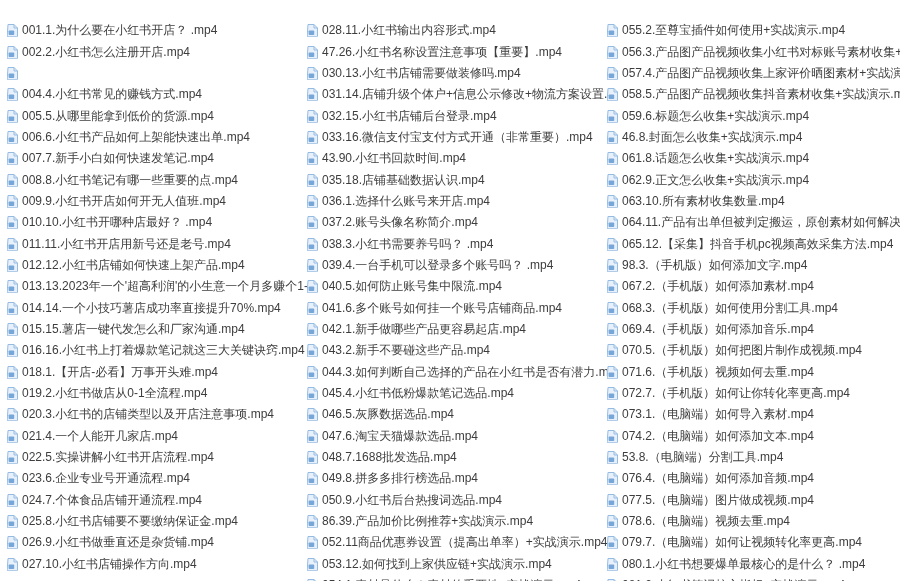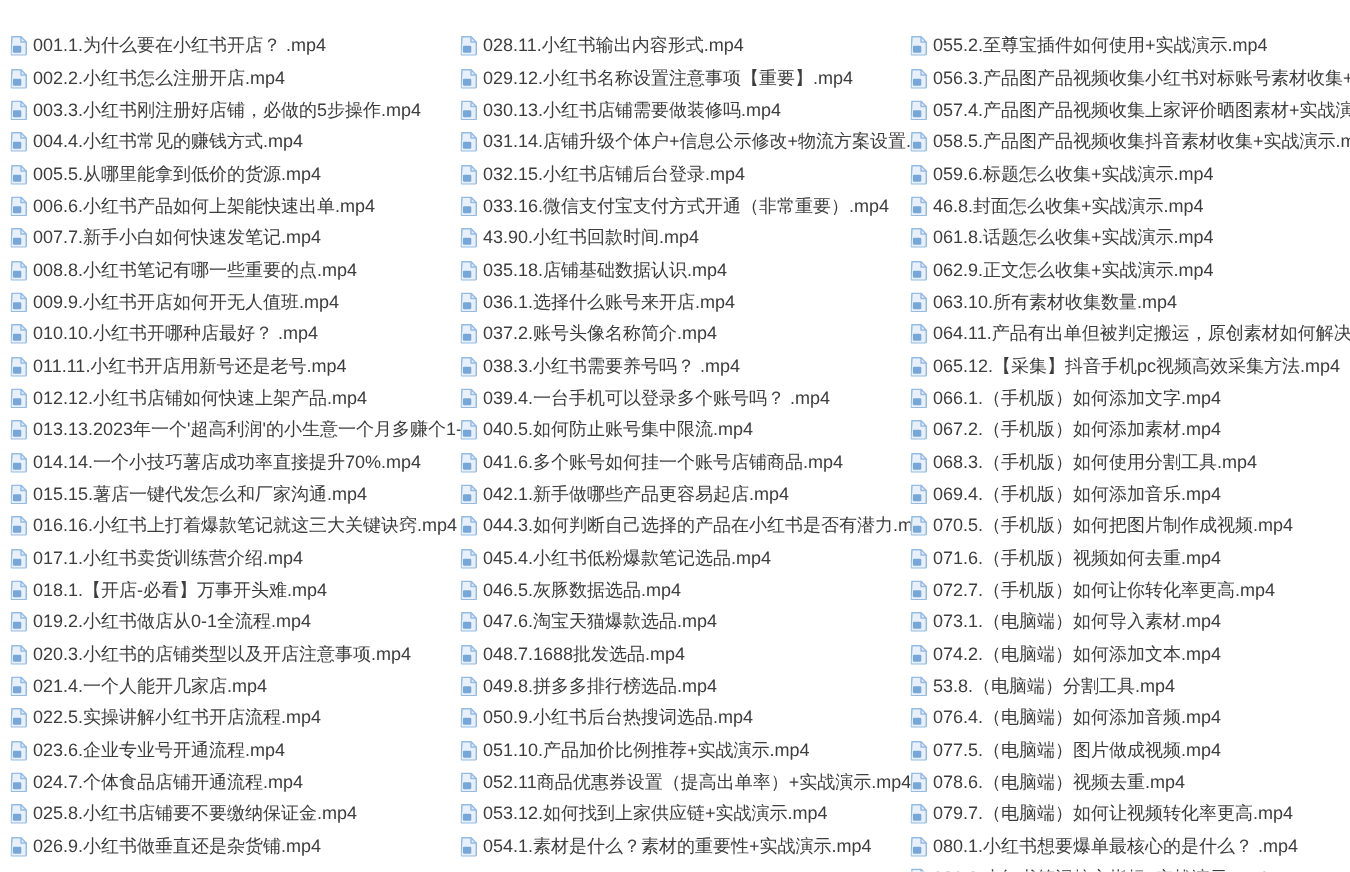--- a/index.html
+++ b/index.html
@@ -70,21 +70,20 @@
   </div>
 
   <div class="file-row">
     <span class="file-icon">
       <svg width="11" height="13" viewBox="0 0 11 13" aria-hidden="true">
         <path d="M1 0.5 h6 l3.5 3.5 v8 a0.8 0.8 0 0 1 -0.8 0.8 h-8.7 a0.8 0.8 0 0 1 -0.8 -0.8 z" fill="#e8f1fb" stroke="#96bbe2" stroke-width="1"></path>
         <path d="M7 0.5 v3.5 h3.5" fill="none" stroke="#96bbe2" stroke-width="1"></path>
         <rect x="1.6" y="6.5" width="5.6" height="4.6" rx="0.8" fill="#77a7d9"></rect>
       </svg>
     </span>
-    <span class="file-name">003.3.小红书刚注册好店铺，必做的5步操作.mp4</span>
   </div>
 
   <div class="file-row">
     <span class="file-icon">
       <svg width="11" height="13" viewBox="0 0 11 13" aria-hidden="true">
         <path d="M1 0.5 h6 l3.5 3.5 v8 a0.8 0.8 0 0 1 -0.8 0.8 h-8.7 a0.8 0.8 0 0 1 -0.8 -0.8 z" fill="#e8f1fb" stroke="#96bbe2" stroke-width="1"></path>
         <path d="M7 0.5 v3.5 h3.5" fill="none" stroke="#96bbe2" stroke-width="1"></path>
         <rect x="1.6" y="6.5" width="5.6" height="4.6" rx="0.8" fill="#77a7d9"></rect>
       </svg>
     </span>
@@ -216,30 +215,20 @@
     <span class="file-icon">
       <svg width="11" height="13" viewBox="0 0 11 13" aria-hidden="true">
         <path d="M1 0.5 h6 l3.5 3.5 v8 a0.8 0.8 0 0 1 -0.8 0.8 h-8.7 a0.8 0.8 0 0 1 -0.8 -0.8 z" fill="#e8f1fb" stroke="#96bbe2" stroke-width="1"></path>
         <path d="M7 0.5 v3.5 h3.5" fill="none" stroke="#96bbe2" stroke-width="1"></path>
         <rect x="1.6" y="6.5" width="5.6" height="4.6" rx="0.8" fill="#77a7d9"></rect>
       </svg>
     </span>
     <span class="file-name">016.16.小红书上打着爆款笔记就这三大关键诀窍.mp4</span>
   </div>
 
-  <div class="file-row">
-    <span class="file-icon">
-      <svg width="11" height="13" viewBox="0 0 11 13" aria-hidden="true">
-        <path d="M1 0.5 h6 l3.5 3.5 v8 a0.8 0.8 0 0 1 -0.8 0.8 h-8.7 a0.8 0.8 0 0 1 -0.8 -0.8 z" fill="#e8f1fb" stroke="#96bbe2" stroke-width="1"></path>
-        <path d="M7 0.5 v3.5 h3.5" fill="none" stroke="#96bbe2" stroke-width="1"></path>
-        <rect x="1.6" y="6.5" width="5.6" height="4.6" rx="0.8" fill="#77a7d9"></rect>
-      </svg>
-    </span>
-    <span class="file-name">017.1.小红书卖货训练营介绍.mp4</span>
-  </div>
 
   <div class="file-row">
     <span class="file-icon">
       <svg width="11" height="13" viewBox="0 0 11 13" aria-hidden="true">
         <path d="M1 0.5 h6 l3.5 3.5 v8 a0.8 0.8 0 0 1 -0.8 0.8 h-8.7 a0.8 0.8 0 0 1 -0.8 -0.8 z" fill="#e8f1fb" stroke="#96bbe2" stroke-width="1"></path>
         <path d="M7 0.5 v3.5 h3.5" fill="none" stroke="#96bbe2" stroke-width="1"></path>
         <rect x="1.6" y="6.5" width="5.6" height="4.6" rx="0.8" fill="#77a7d9"></rect>
       </svg>
     </span>
     <span class="file-name">018.1.【开店-必看】万事开头难.mp4</span>
@@ -326,20 +315,30 @@
     <span class="file-icon">
       <svg width="11" height="13" viewBox="0 0 11 13" aria-hidden="true">
         <path d="M1 0.5 h6 l3.5 3.5 v8 a0.8 0.8 0 0 1 -0.8 0.8 h-8.7 a0.8 0.8 0 0 1 -0.8 -0.8 z" fill="#e8f1fb" stroke="#96bbe2" stroke-width="1"></path>
         <path d="M7 0.5 v3.5 h3.5" fill="none" stroke="#96bbe2" stroke-width="1"></path>
         <rect x="1.6" y="6.5" width="5.6" height="4.6" rx="0.8" fill="#77a7d9"></rect>
       </svg>
     </span>
     <span class="file-name">026.9.小红书做垂直还是杂货铺.mp4</span>
   </div>
 
+  <div class="file-row">
+    <span class="file-icon">
+      <svg width="11" height="13" viewBox="0 0 11 13" aria-hidden="true">
+        <path d="M1 0.5 h6 l3.5 3.5 v8 a0.8 0.8 0 0 1 -0.8 0.8 h-8.7 a0.8 0.8 0 0 1 -0.8 -0.8 z" fill="#e8f1fb" stroke="#96bbe2" stroke-width="1"></path>
+        <path d="M7 0.5 v3.5 h3.5" fill="none" stroke="#96bbe2" stroke-width="1"></path>
+        <rect x="1.6" y="6.5" width="5.6" height="4.6" rx="0.8" fill="#77a7d9"></rect>
+      </svg>
+    </span>
+    <span class="file-name">027.10.小红书店铺操作方向.mp4</span>
+  </div>
 </div>
   <div class="file-col">
   <div class="file-row">
     <span class="file-icon">
       <svg width="11" height="13" viewBox="0 0 11 13" aria-hidden="true">
         <path d="M1 0.5 h6 l3.5 3.5 v8 a0.8 0.8 0 0 1 -0.8 0.8 h-8.7 a0.8 0.8 0 0 1 -0.8 -0.8 z" fill="#e8f1fb" stroke="#96bbe2" stroke-width="1"></path>
         <path d="M7 0.5 v3.5 h3.5" fill="none" stroke="#96bbe2" stroke-width="1"></path>
         <rect x="1.6" y="6.5" width="5.6" height="4.6" rx="0.8" fill="#77a7d9"></rect>
       </svg>
     </span>
@@ -347,21 +346,21 @@
   </div>
 
   <div class="file-row">
     <span class="file-icon">
       <svg width="11" height="13" viewBox="0 0 11 13" aria-hidden="true">
         <path d="M1 0.5 h6 l3.5 3.5 v8 a0.8 0.8 0 0 1 -0.8 0.8 h-8.7 a0.8 0.8 0 0 1 -0.8 -0.8 z" fill="#e8f1fb" stroke="#96bbe2" stroke-width="1"></path>
         <path d="M7 0.5 v3.5 h3.5" fill="none" stroke="#96bbe2" stroke-width="1"></path>
         <rect x="1.6" y="6.5" width="5.6" height="4.6" rx="0.8" fill="#77a7d9"></rect>
       </svg>
     </span>
-    <span class="file-name">029.12.小红书名称设置注意事项【重要】.mp4</span>
+    <span class="file-name">47.26.小红书名称设置注意事项【重要】.mp4</span>
   </div>
 
   <div class="file-row">
     <span class="file-icon">
       <svg width="11" height="13" viewBox="0 0 11 13" aria-hidden="true">
         <path d="M1 0.5 h6 l3.5 3.5 v8 a0.8 0.8 0 0 1 -0.8 0.8 h-8.7 a0.8 0.8 0 0 1 -0.8 -0.8 z" fill="#e8f1fb" stroke="#96bbe2" stroke-width="1"></path>
         <path d="M7 0.5 v3.5 h3.5" fill="none" stroke="#96bbe2" stroke-width="1"></path>
         <rect x="1.6" y="6.5" width="5.6" height="4.6" rx="0.8" fill="#77a7d9"></rect>
       </svg>
     </span>
@@ -493,20 +492,30 @@
     <span class="file-icon">
       <svg width="11" height="13" viewBox="0 0 11 13" aria-hidden="true">
         <path d="M1 0.5 h6 l3.5 3.5 v8 a0.8 0.8 0 0 1 -0.8 0.8 h-8.7 a0.8 0.8 0 0 1 -0.8 -0.8 z" fill="#e8f1fb" stroke="#96bbe2" stroke-width="1"></path>
         <path d="M7 0.5 v3.5 h3.5" fill="none" stroke="#96bbe2" stroke-width="1"></path>
         <rect x="1.6" y="6.5" width="5.6" height="4.6" rx="0.8" fill="#77a7d9"></rect>
       </svg>
     </span>
     <span class="file-name">042.1.新手做哪些产品更容易起店.mp4</span>
   </div>
 
+  <div class="file-row">
+    <span class="file-icon">
+      <svg width="11" height="13" viewBox="0 0 11 13" aria-hidden="true">
+        <path d="M1 0.5 h6 l3.5 3.5 v8 a0.8 0.8 0 0 1 -0.8 0.8 h-8.7 a0.8 0.8 0 0 1 -0.8 -0.8 z" fill="#e8f1fb" stroke="#96bbe2" stroke-width="1"></path>
+        <path d="M7 0.5 v3.5 h3.5" fill="none" stroke="#96bbe2" stroke-width="1"></path>
+        <rect x="1.6" y="6.5" width="5.6" height="4.6" rx="0.8" fill="#77a7d9"></rect>
+      </svg>
+    </span>
+    <span class="file-name">043.2.新手不要碰这些产品.mp4</span>
+  </div>
 
   <div class="file-row">
     <span class="file-icon">
       <svg width="11" height="13" viewBox="0 0 11 13" aria-hidden="true">
         <path d="M1 0.5 h6 l3.5 3.5 v8 a0.8 0.8 0 0 1 -0.8 0.8 h-8.7 a0.8 0.8 0 0 1 -0.8 -0.8 z" fill="#e8f1fb" stroke="#96bbe2" stroke-width="1"></path>
         <path d="M7 0.5 v3.5 h3.5" fill="none" stroke="#96bbe2" stroke-width="1"></path>
         <rect x="1.6" y="6.5" width="5.6" height="4.6" rx="0.8" fill="#77a7d9"></rect>
       </svg>
     </span>
     <span class="file-name">044.3.如何判断自己选择的产品在小红书是否有潜力.mp4</span>
@@ -579,21 +588,21 @@
   </div>
 
   <div class="file-row">
     <span class="file-icon">
       <svg width="11" height="13" viewBox="0 0 11 13" aria-hidden="true">
         <path d="M1 0.5 h6 l3.5 3.5 v8 a0.8 0.8 0 0 1 -0.8 0.8 h-8.7 a0.8 0.8 0 0 1 -0.8 -0.8 z" fill="#e8f1fb" stroke="#96bbe2" stroke-width="1"></path>
         <path d="M7 0.5 v3.5 h3.5" fill="none" stroke="#96bbe2" stroke-width="1"></path>
         <rect x="1.6" y="6.5" width="5.6" height="4.6" rx="0.8" fill="#77a7d9"></rect>
       </svg>
     </span>
-    <span class="file-name">051.10.产品加价比例推荐+实战演示.mp4</span>
+    <span class="file-name">86.39.产品加价比例推荐+实战演示.mp4</span>
   </div>
 
   <div class="file-row">
     <span class="file-icon">
       <svg width="11" height="13" viewBox="0 0 11 13" aria-hidden="true">
         <path d="M1 0.5 h6 l3.5 3.5 v8 a0.8 0.8 0 0 1 -0.8 0.8 h-8.7 a0.8 0.8 0 0 1 -0.8 -0.8 z" fill="#e8f1fb" stroke="#96bbe2" stroke-width="1"></path>
         <path d="M7 0.5 v3.5 h3.5" fill="none" stroke="#96bbe2" stroke-width="1"></path>
         <rect x="1.6" y="6.5" width="5.6" height="4.6" rx="0.8" fill="#77a7d9"></rect>
       </svg>
     </span>
@@ -745,21 +754,21 @@
   </div>
 
   <div class="file-row">
     <span class="file-icon">
       <svg width="11" height="13" viewBox="0 0 11 13" aria-hidden="true">
         <path d="M1 0.5 h6 l3.5 3.5 v8 a0.8 0.8 0 0 1 -0.8 0.8 h-8.7 a0.8 0.8 0 0 1 -0.8 -0.8 z" fill="#e8f1fb" stroke="#96bbe2" stroke-width="1"></path>
         <path d="M7 0.5 v3.5 h3.5" fill="none" stroke="#96bbe2" stroke-width="1"></path>
         <rect x="1.6" y="6.5" width="5.6" height="4.6" rx="0.8" fill="#77a7d9"></rect>
       </svg>
     </span>
-    <span class="file-name">066.1.（手机版）如何添加文字.mp4</span>
+    <span class="file-name">98.3.（手机版）如何添加文字.mp4</span>
   </div>
 
   <div class="file-row">
     <span class="file-icon">
       <svg width="11" height="13" viewBox="0 0 11 13" aria-hidden="true">
         <path d="M1 0.5 h6 l3.5 3.5 v8 a0.8 0.8 0 0 1 -0.8 0.8 h-8.7 a0.8 0.8 0 0 1 -0.8 -0.8 z" fill="#e8f1fb" stroke="#96bbe2" stroke-width="1"></path>
         <path d="M7 0.5 v3.5 h3.5" fill="none" stroke="#96bbe2" stroke-width="1"></path>
         <rect x="1.6" y="6.5" width="5.6" height="4.6" rx="0.8" fill="#77a7d9"></rect>
       </svg>
     </span>

